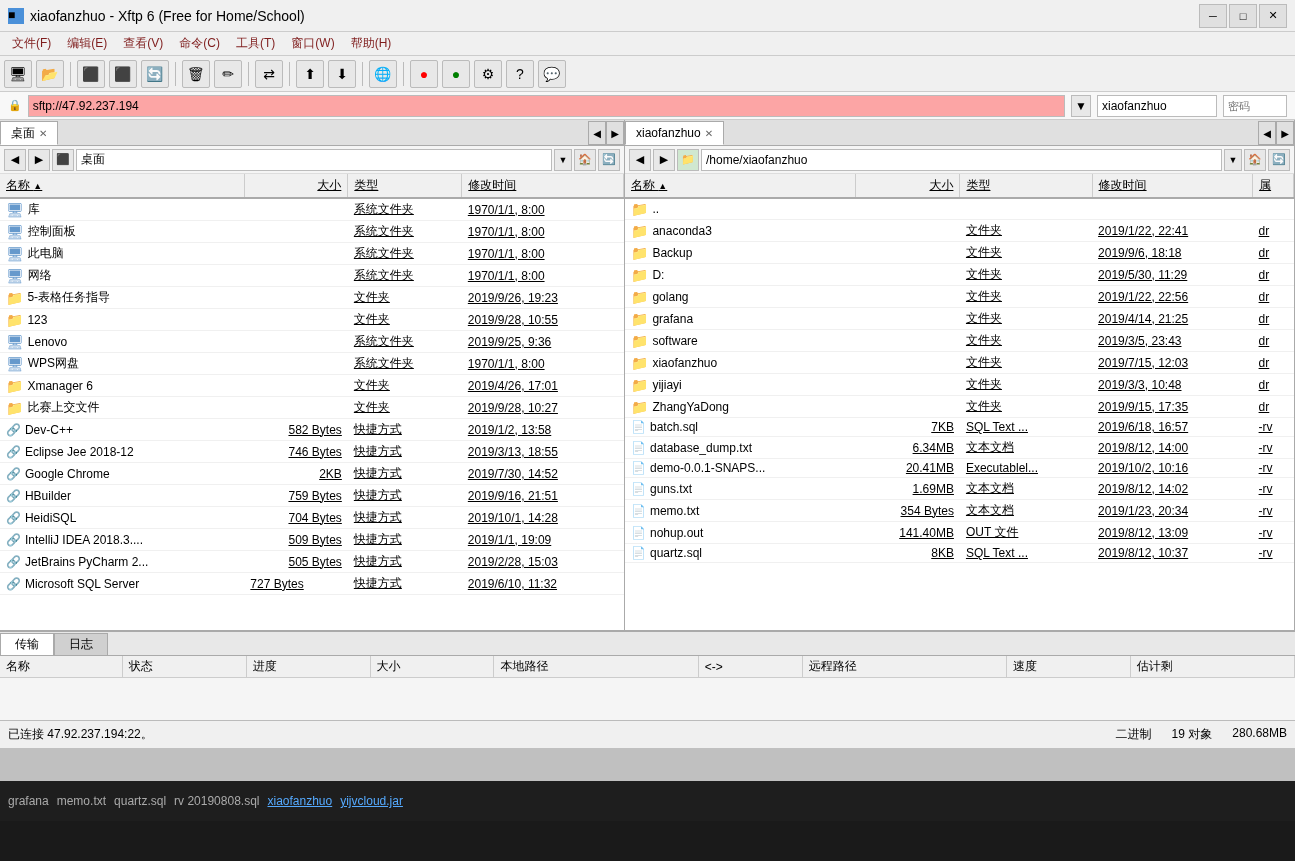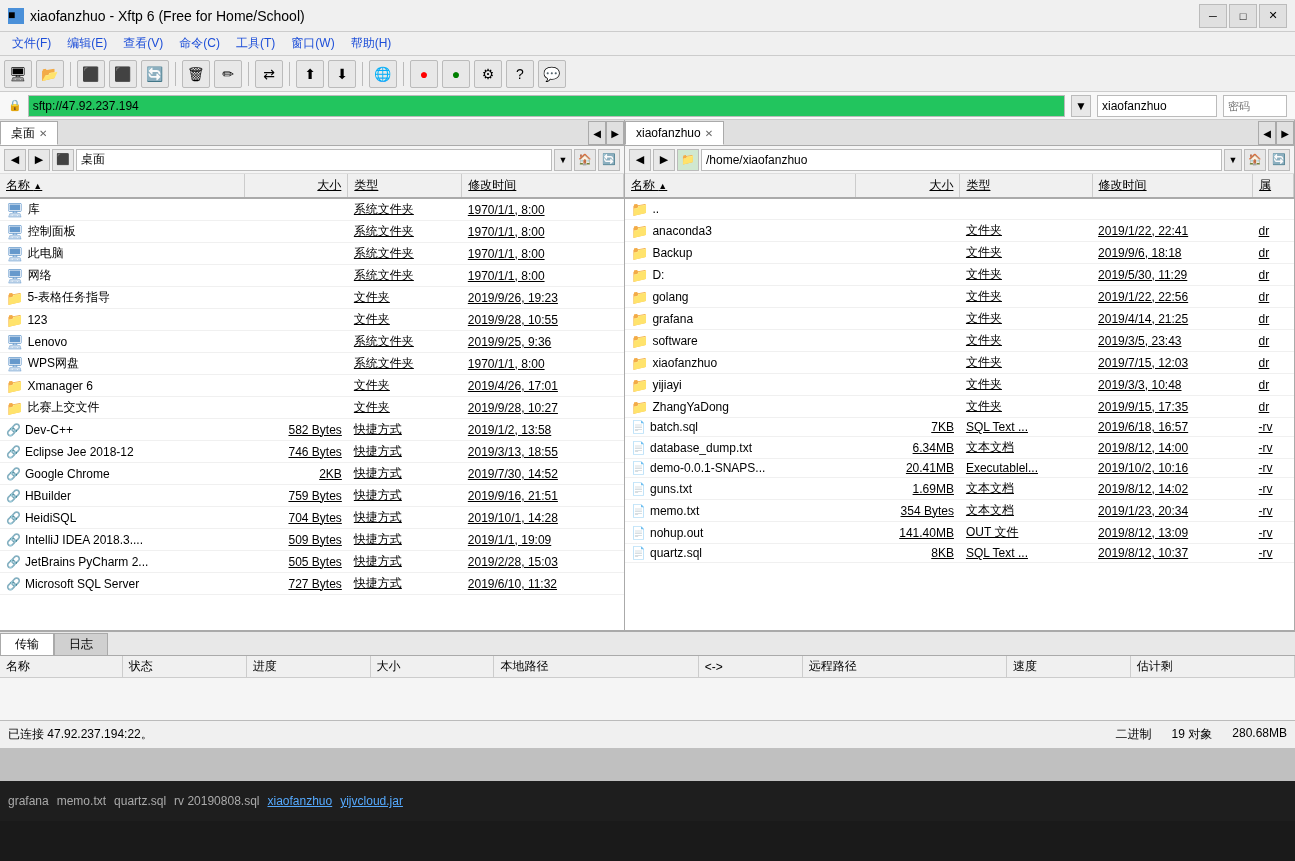--- a/index.html
+++ b/index.html
@@ -44,21 +44,21 @@
       background: #f0f0f0;
       height: 24px;
       display: flex;
       align-items: center;
       padding: 0 4px;
       border-bottom: 1px solid #ccc;
     }
     .menu-item {
       padding: 2px 8px;
       cursor: pointer;
-      color: #1d4ed8;
+      color: #7f1d1d;
     }
 
     
     .toolbar {
       background: #f0f0f0;
       height: 36px;
       display: flex;
       align-items: center;
       padding: 0 4px;
       gap: 4px;
@@ -84,21 +84,21 @@
       padding: 0 8px;
       gap: 6px;
       border-bottom: 1px solid #ccc;
     }
     .address-label { color: #888; font-size: 11px; }
     .address-input {
       flex: 1;
       height: 22px;
       border: 1px solid #bbb;
       padding: 0 4px;
-      background: #22c55e;
+      background: #fca5a5;
       font-size: 12px;
     }
     .address-dropdown {
       width: 20px; height: 22px;
       border: 1px solid #bbb;
       background: #e8e8e8;
       cursor: pointer;
       display: flex; align-items: center; justify-content: center;
     }
     .address-field-right {
@@ -535,21 +535,21 @@
       <td>2019/1/1, 19:09</td>
     </tr>
               <tr>
       <td><span class="file-icon"><span class="icon-shortcut">🔗</span> JetBrains PyCharm 2...</span></td>
       <td style="text-align:right;">505 Bytes</td>
       <td>快捷方式</td>
       <td>2019/2/28, 15:03</td>
     </tr>
               <tr>
       <td><span class="file-icon"><span class="icon-shortcut">🔗</span> Microsoft SQL Server</span></td>
-      <td style="text-align:right;">727 Bytes</td>
+      <td style="">727 Bytes</td>
       <td>快捷方式</td>
       <td>2019/6/10, 11:32</td>
     </tr>
             </tbody>
         </table>
       </div>
     </div>
   </div>
 
   <div class="panel panel-right">

